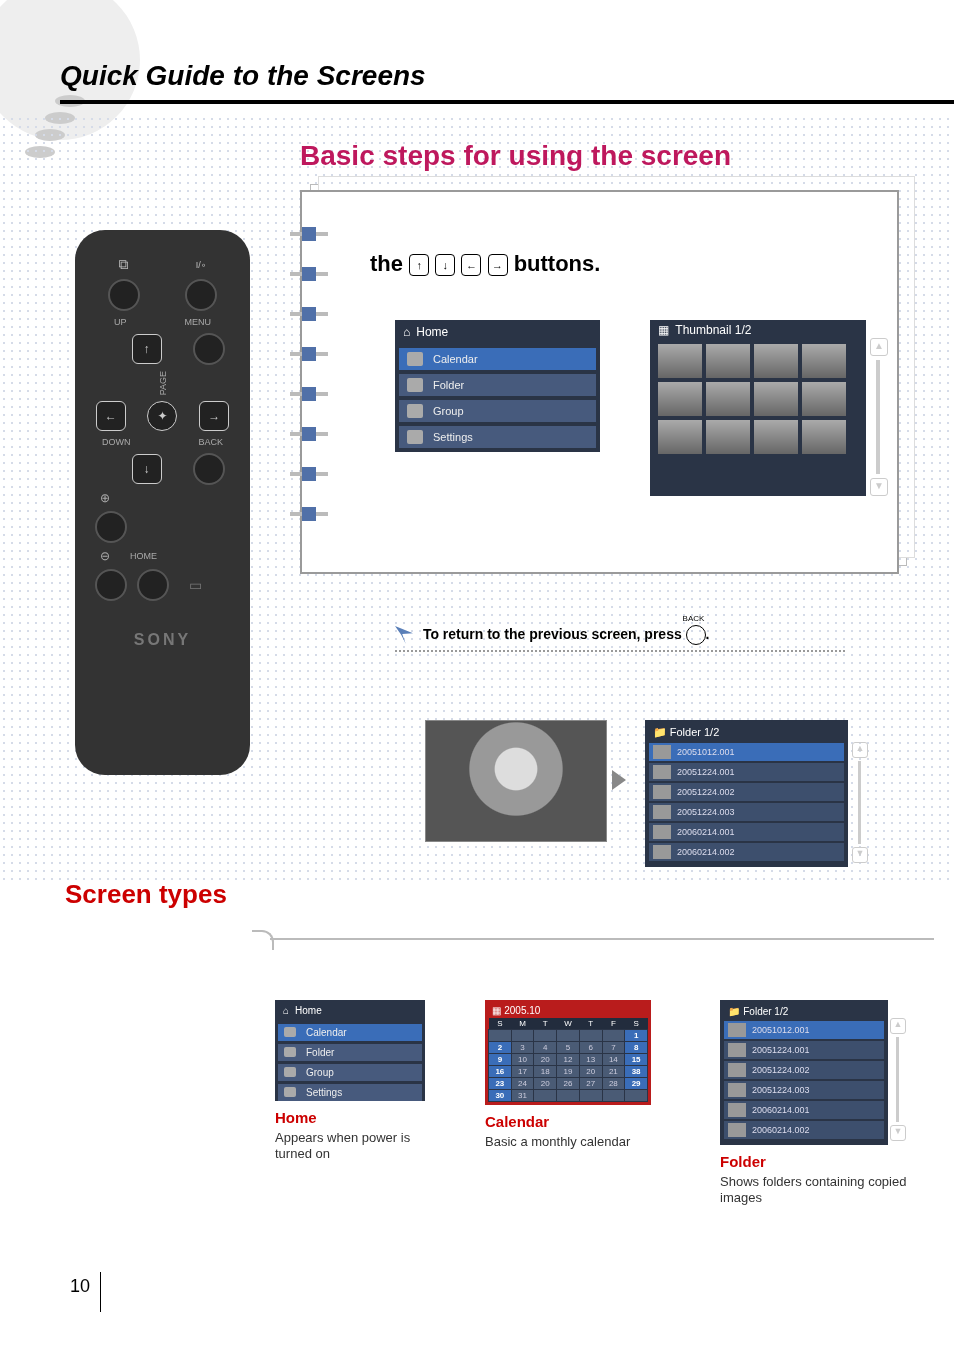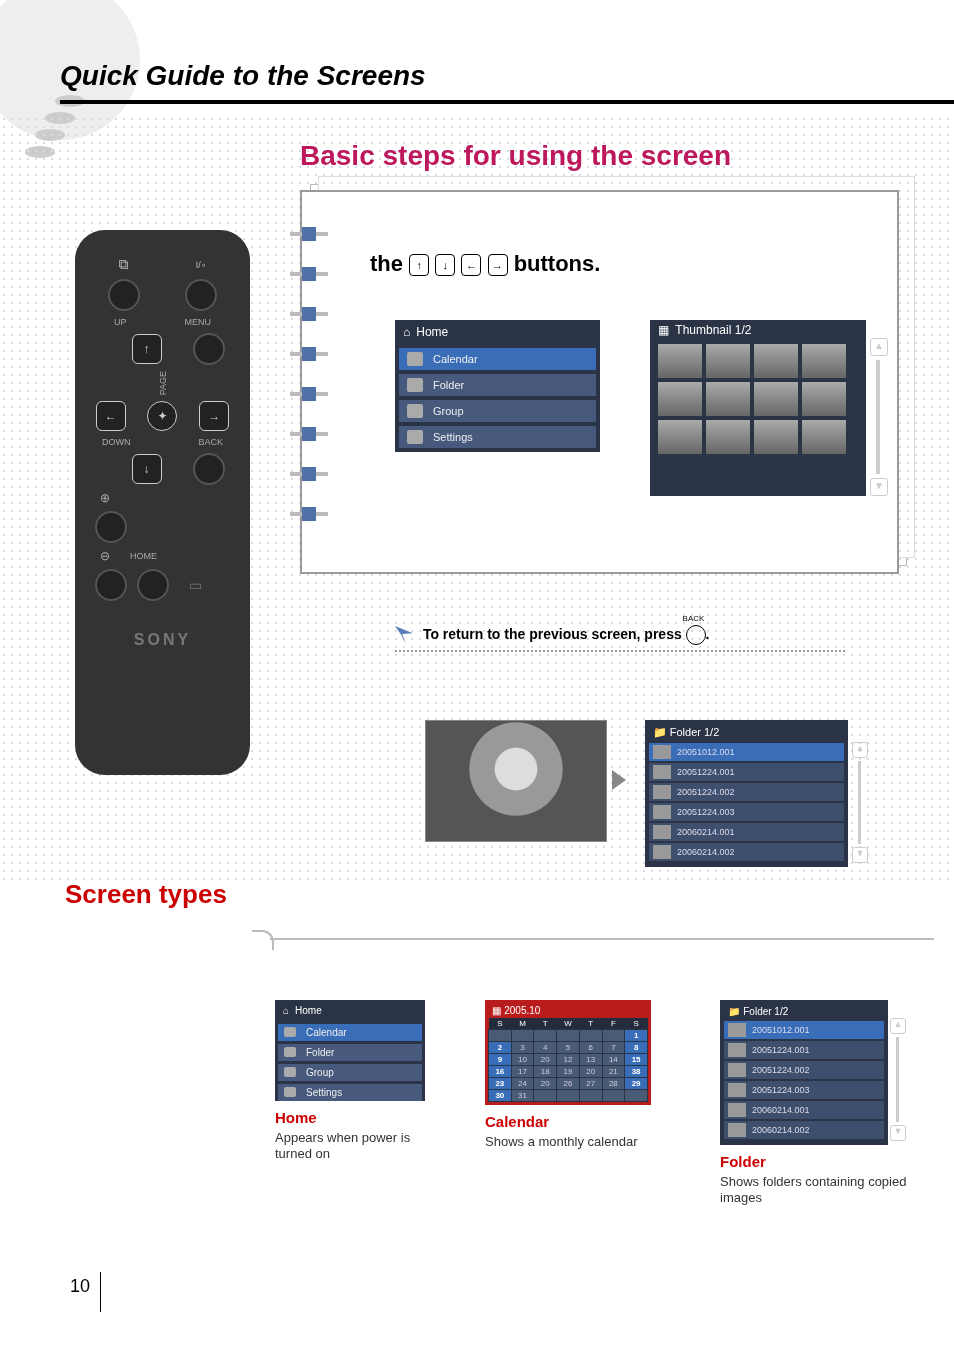--- a/index.html
+++ b/index.html
@@ -365,21 +365,21 @@
               <td></td>
               <td></td>
               <td></td>
               <td></td>
               <td></td>
             </tr>
           </tbody>
       </table>
     </div>
     <div class="cap-t">Calendar</div>
-    <div class="cap-d">Shows a monthly calendar</div>
+    <div class="cap-d">Basic a monthly calendar</div>
   </div>
 
   <div class="card fold-card">
     <div class="folder-mini">
       <div class="hdr fhdr"><span>📁</span> <span>Folder 1/2</span></div>
       <div class="r sel">
           <span class="ic"></span>
           <span>20051012.001</span>
         </div>
       <div class="r">

